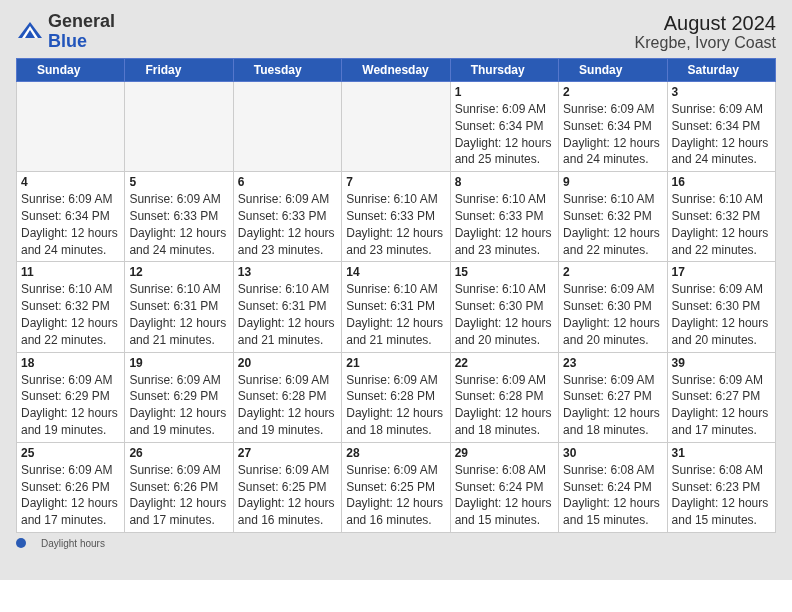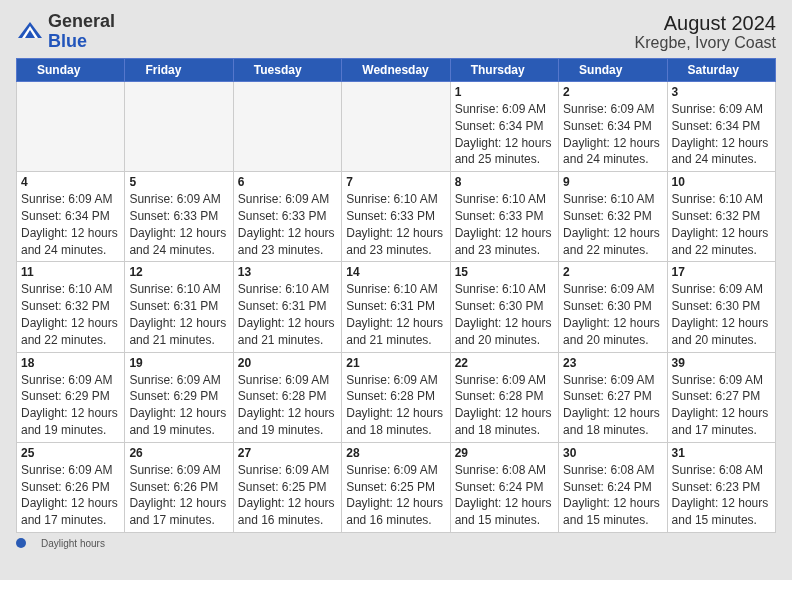--- a/index.html
+++ b/index.html
@@ -203,21 +203,21 @@
 and 23 minutes.</div>
           </td>
           <td>
             <div class="day-number">9</div>
             <div class="day-info" style="white-space: pre-line;">Sunrise: 6:10 AM
 Sunset: 6:32 PM
 Daylight: 12 hours
 and 22 minutes.</div>
           </td>
           <td>
-            <div class="day-number">10</div>
+            <div class="day-number">16</div>
             <div class="day-info" style="white-space: pre-line;">Sunrise: 6:10 AM
 Sunset: 6:32 PM
 Daylight: 12 hours
 and 22 minutes.</div>
           </td>
         </tr>
         <tr>
           <td>
             <div class="day-number">11</div>
             <div class="day-info" style="white-space: pre-line;">Sunrise: 6:10 AM

